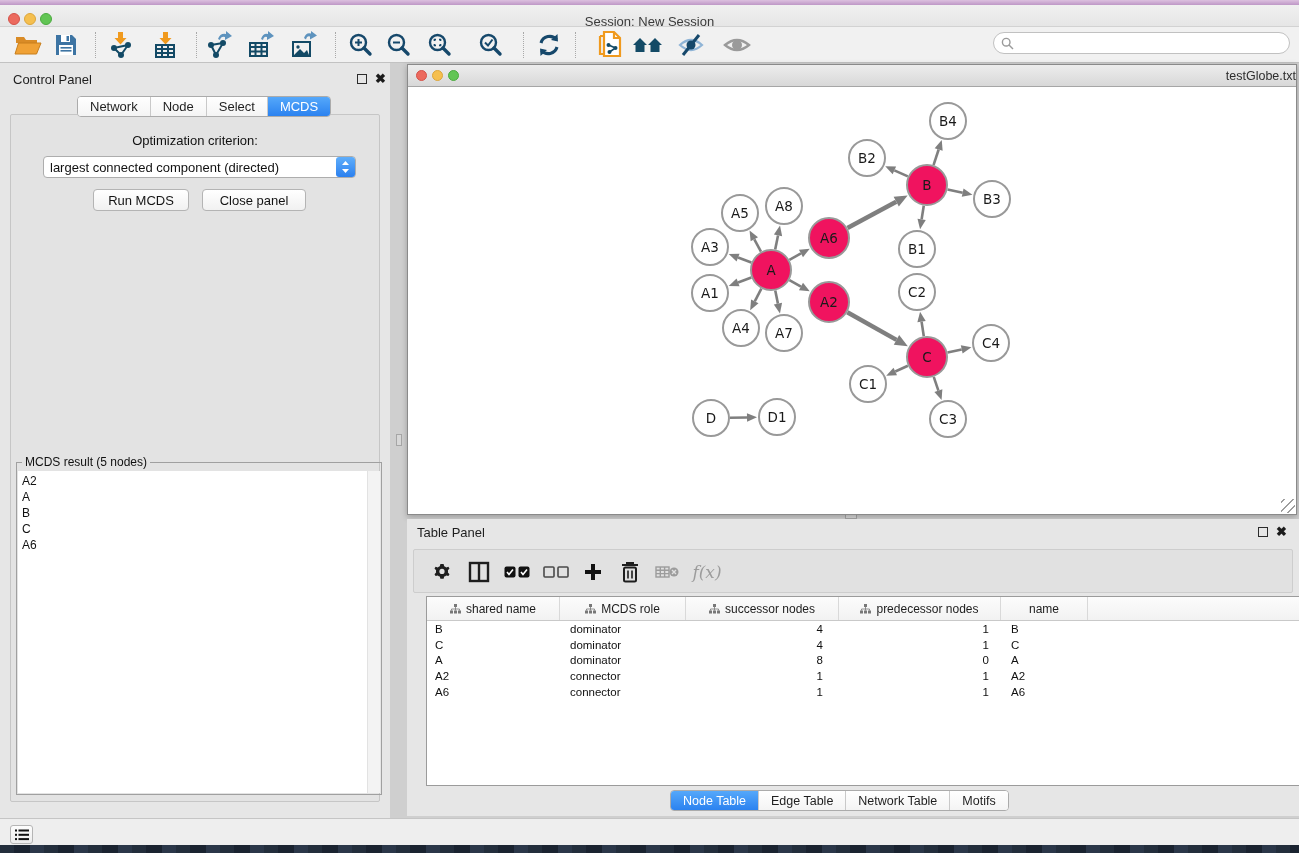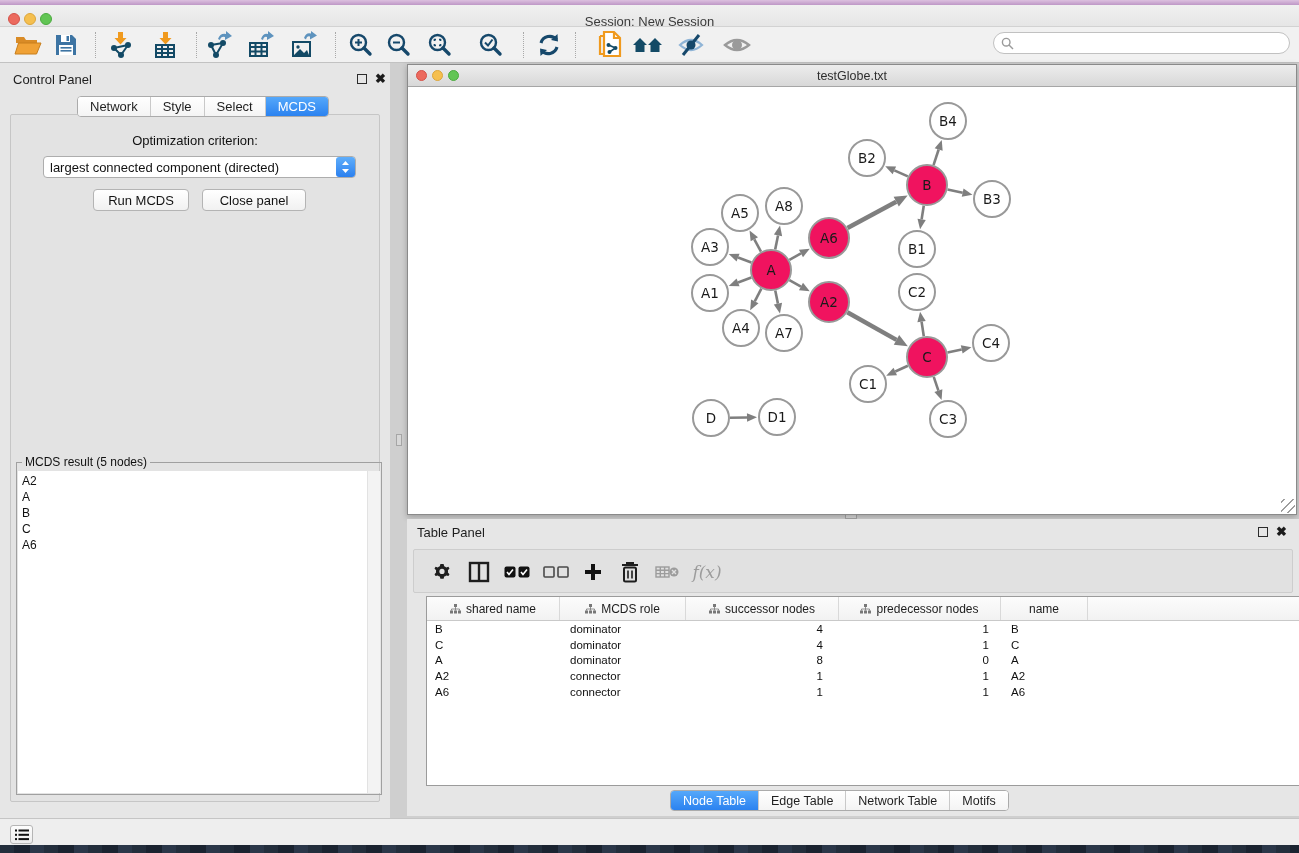--- a/index.html
+++ b/index.html
@@ -80,21 +80,21 @@
     background:#F3F3F3; border-left:1px solid #E2E2E2; }
   .mcds-item { font-size:12px; color:#111; line-height:16px; padding-left:4px; }
   #mcds-items { position:absolute; left:0; top:2px; right:14px; }
 
   
   #net-window { left:407px; top:64px; width:890px; height:451px; background:#fff;
     border:1px solid #8A8A8A; box-shadow:0 2px 6px rgba(0,0,0,0.25); }
   #net-titlebar { position:absolute; left:0; top:0; right:0; height:22px;
     background:linear-gradient(#EDEDED,#D8D8D8); border-bottom:1px solid #A6A6A6; }
   #net-titlebar .tl { width:11px; height:11px; top:5px; }
-  #net-title { position:absolute; left:0; right:0; top:4px; text-align:center;
+  #net-title { position:absolute; left:0; right:0; top:4px; text-align:right;
     font-size:12.5px; color:#2E2E2E; }
   #graph-svg { position:absolute; left:0; top:22px; }
   #net-grip { position:absolute; right:1px; bottom:1px; width:14px; height:14px;
     background:
       linear-gradient(135deg, transparent 50%, transparent 0) ,
       repeating-linear-gradient(135deg,#FFFFFF 0 2px,#9E9E9E 2px 3.5px, #ffffff00 3.5px 6px);
   }
   .split-handle { background:#D8D8D8; border:1px solid #A6A6A6; }
 
   
@@ -288,21 +288,21 @@
   <div class="abs" id="main-bg"></div>
 
   <div class="abs" id="control-panel">
     <div class="abs" id="cp-title">Control Panel</div>
     <span class="panel-float" style="left:357px; top:11px"></span>
     <span class="panel-close" style="left:375px; top:10px">✖</span>
 
     <div class="abs" id="cp-content"></div>
     <div class="abs seg" id="cp-tabs">
         <div class="tab">Network</div>
-        <div class="tab">Style</div>
+        <div class="tab">Node</div>
         <div class="tab">Select</div>
         <div class="tab active">MCDS</div>
       </div>
 
     <div class="abs" id="opt-label">Optimization criterion:</div>
     <div class="abs" id="opt-select">
       <span class="val">largest connected component (directed)</span>
       <span class="stepper">
         <svg width="9" height="14" viewBox="0 0 9 14">
           <path d="M4.5 1 L8 5 H1 Z" fill="#fff"></path>

